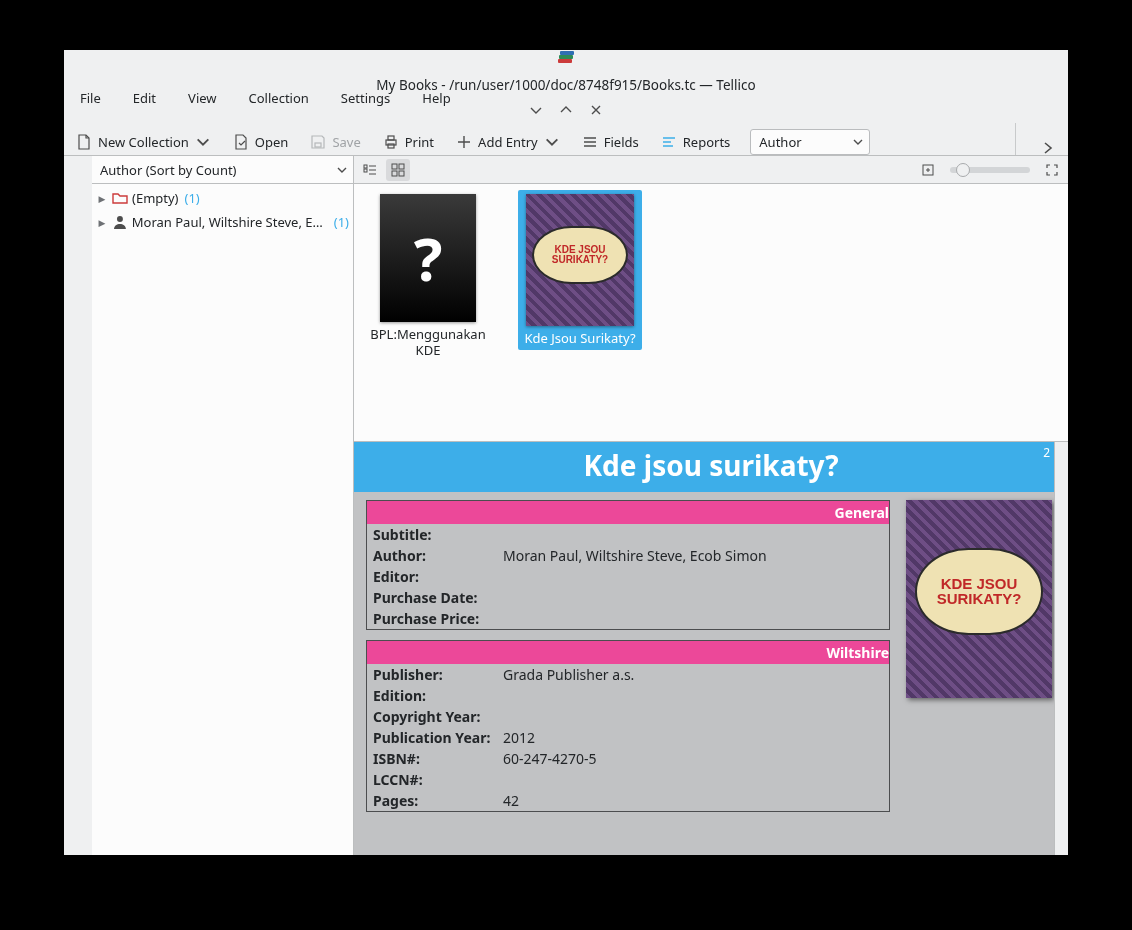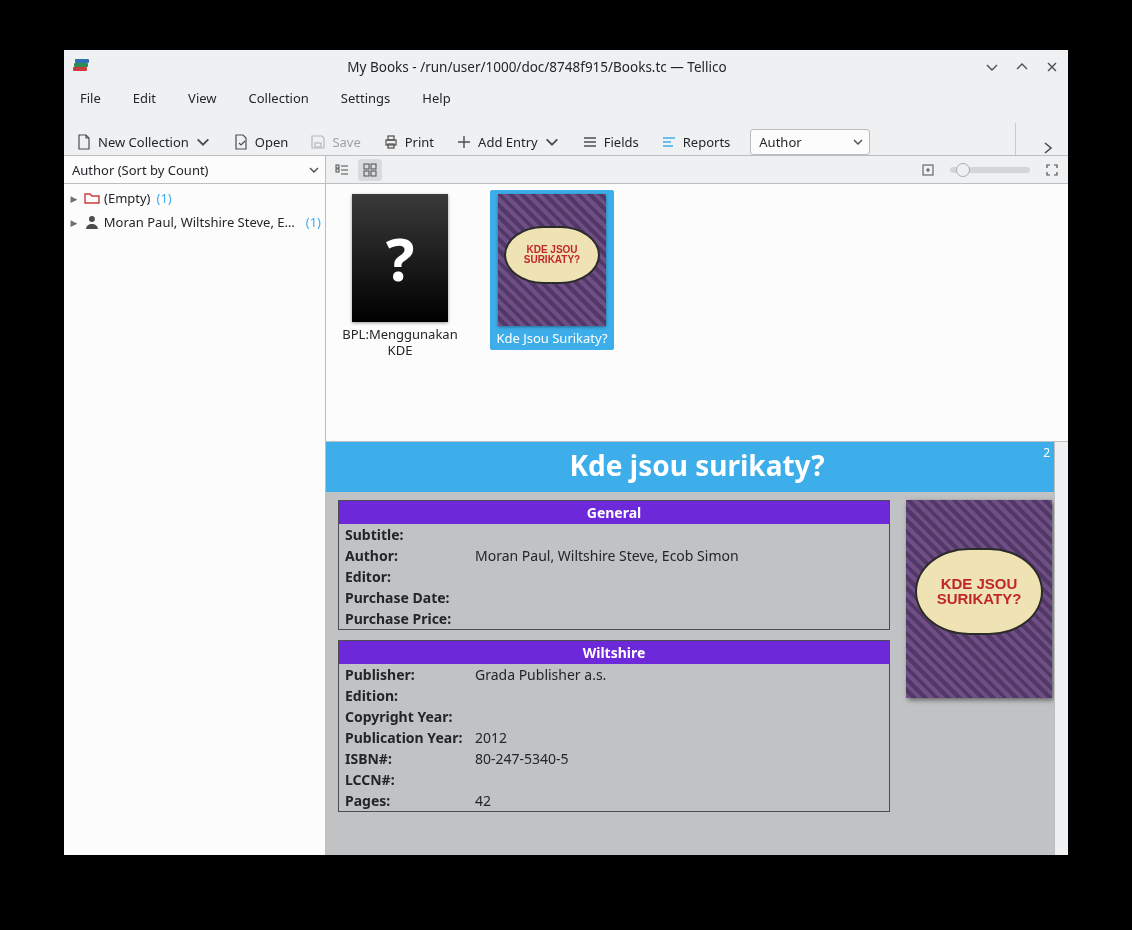--- a/index.html
+++ b/index.html
@@ -25,20 +25,21 @@
     flex-direction: column;
     box-shadow: 0 0 0 1px rgba(0,0,0,0.2);
   }
   
   .titlebar {
     height: 34px;
     display: flex;
     align-items: center;
     padding: 0 8px;
     gap: 8px;
+    flex-direction: column;
   }
   .titlebar .app-icon {
     width: 18px; height: 18px;
     display: inline-flex; align-items: center; justify-content: center;
   }
   .titlebar .title {
     flex: 1;
     text-align: center;
     font-size: 13.5px;
     color: #232629;
@@ -88,20 +89,21 @@
   }
   .combo .chev { width:10px;height:10px; }
   .toolbar .spacer { flex:1; }
   .toolbar-sep { width:1px; height:32px; background:#c8cacb; margin:0 4px; }
   .toolbar-arrow { width:20px; display:flex; align-items:center; justify-content:center; cursor:pointer; }
   
   .body {
     flex:1;
     display:flex;
     min-height:0;
+    padding-left:28px;
   }
   .sidebar {
     width: 262px;
     border-right: 1px solid #bcbebf;
     display:flex; flex-direction:column;
     background:#eff0f1;
   }
   .sidebar .group-combo {
     margin:0; border-radius:0; border:1px solid #bcbebf; border-left:none; border-right:none; border-top:none;
     height:28px; width:100%;
@@ -186,21 +188,21 @@
     font-size:12px;
   }
   .detail-body {
     display:flex; gap:16px; padding:8px 16px 16px 12px;
   }
   .tables { flex:1; display:flex; flex-direction:column; gap:10px; }
   .infobox {
     border:1px solid #4c4d4f;
   }
   .infobox .caption {
-    background:#6d28d9; color:#fff; text-align:center; font-weight:700;
+    background:#ec4899; color:#fff; text-align:right; font-weight:700;
     font-size:14px; padding:2px 0;
   }
   .infobox table { width:100%; border-collapse:collapse; background:#c1c2c4; }
   .infobox td { padding:1px 6px; font-size:14px; vertical-align:top;}
   .infobox td.k { font-weight:700; width:130px; white-space:nowrap;}
   .cover-large {
     width:146px; height:198px; background:#5a3d6e; position:relative; overflow:hidden;
     box-shadow:2px 2px 5px rgba(0,0,0,.5);
     flex-shrink:0;
   }
@@ -473,21 +475,21 @@
                 <tr>
                       <td class="k">Copyright Year:</td>
                       <td></td>
                     </tr>
                 <tr>
                       <td class="k">Publication Year:</td>
                       <td>2012</td>
                     </tr>
                 <tr>
                       <td class="k">ISBN#:</td>
-                      <td>80-247-5340-5</td>
+                      <td>60-247-4270-5</td>
                     </tr>
                 <tr>
                       <td class="k">LCCN#:</td>
                       <td></td>
                     </tr>
                 <tr>
                       <td class="k">Pages:</td>
                       <td>42</td>
                     </tr>
 

